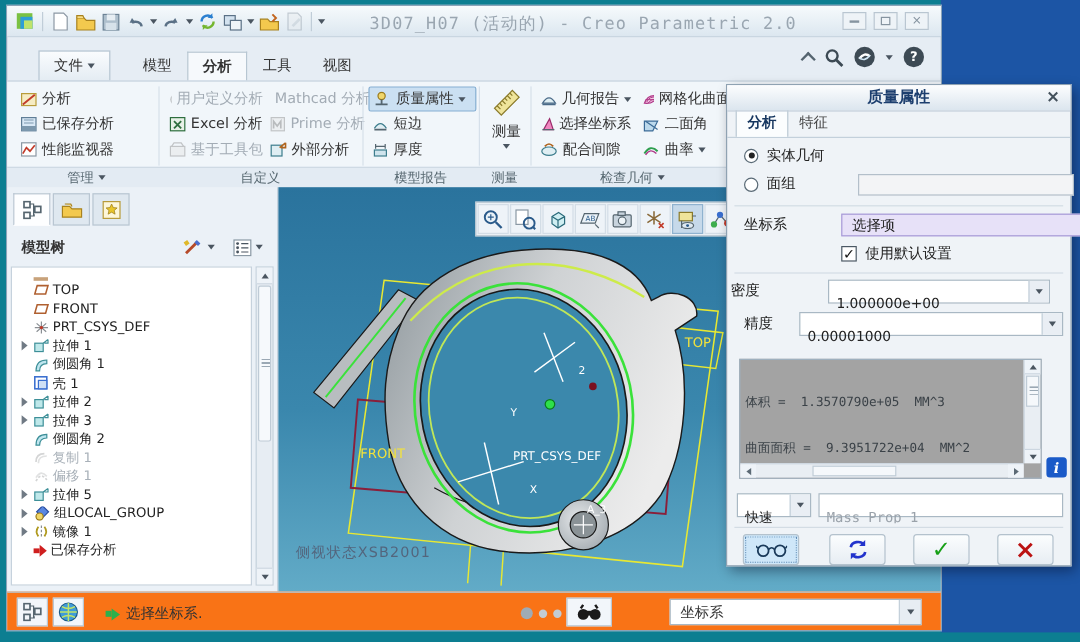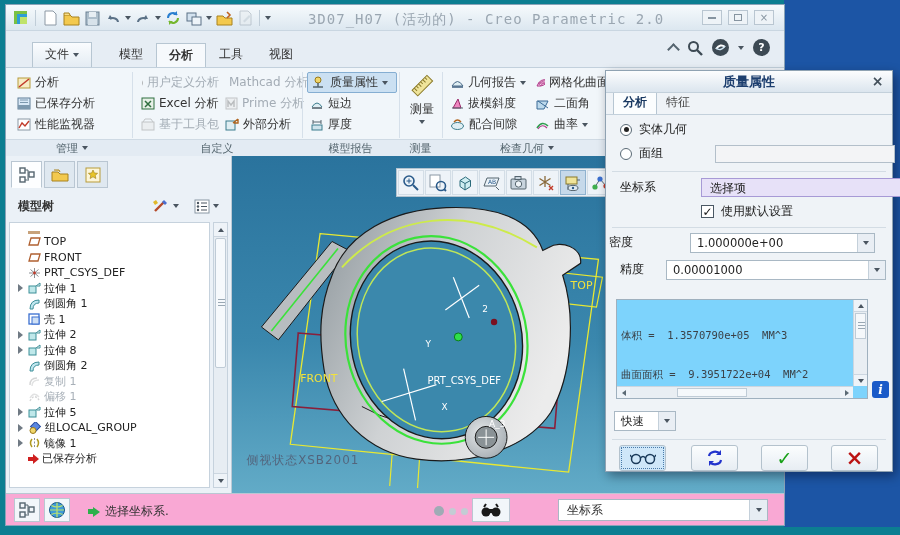--- a/index.html
+++ b/index.html
@@ -58,21 +58,21 @@
   .sbtn.bot{bottom:0;border-top:1px solid #ccd6e0;border-bottom:none;}
   .sthumb{position:absolute;left:1px;top:15px;width:11px;height:130px;background:#f6f9fc;border:1px solid #bfcbd6;border-radius:2px;}
   .grip{position:absolute;left:2px;top:60px;width:7px;height:7px;background:repeating-linear-gradient(#9aa8b4 0 1px,transparent 1px 3px);}
   
   .canvas{position:absolute;left:226px;top:0;right:0;bottom:0;background:linear-gradient(180deg,#2a739d 0%,#3a87ad 55%,#62abc7 100%);overflow:hidden;}
   .ctoolbar{position:absolute;left:164px;top:12px;display:flex;gap:1px;background:#eaf0f5;border:1px solid #b4c3cf;padding:1px;}
   .cbtn{width:26px;height:25px;background:#eef3f8;border:1px solid #d3dde6;display:flex;align-items:center;justify-content:center;}
   .cbtn.on{background:#c6d9ea;border-color:#8fb2cf;}
   .model-svg{position:absolute;inset:0;width:100%;height:100%;}
   
-  .status{position:absolute;left:0;right:0;bottom:0;height:32px;background:#f9a8d4;border-top:1px solid #b9c7d3;}
+  .status{position:absolute;left:0;right:0;bottom:0;height:32px;background:#f97316;border-top:1px solid #b9c7d3;}
   .stbtn{position:absolute;top:4px;width:26px;height:24px;border:1px solid #bac7d2;background:#f2f6fa;display:flex;align-items:center;justify-content:center;}
   .smsg{position:absolute;left:82px;top:9px;display:flex;align-items:center;gap:5px;color:#333;}
   .garrow{display:flex;align-items:center;}
   .garrow .bar{width:5px;height:5px;background:#2db04c;}
   .garrow .tri{width:0;height:0;border-top:5.5px solid transparent;border-bottom:5.5px solid transparent;border-left:7px solid #2db04c;}
   .dots{position:absolute;left:428px;top:12px;display:flex;align-items:center;gap:5px;}
   .dot{width:7px;height:7px;border-radius:50%;background:#c3ccd4;}
   .dot.big{width:10px;height:10px;background:#9fabb5;}
   .fcombo{position:absolute;left:552px;top:5px;width:210px;height:22px;background:#fff;border:1px solid #a9b8c4;display:flex;align-items:center;}
   .fcombo .txt{flex:1;padding-left:8px;color:#333;}
@@ -86,23 +86,23 @@
   .dtab.on{background:#fbfdfe;border:1px solid #b7c6d2;border-bottom:none;color:#16365f;font-weight:bold;}
   .drow{position:absolute;left:0;right:0;display:flex;align-items:center;}
   .dsep{position:absolute;left:6px;right:6px;height:1px;background:#d3dce4;}
   .radio{width:12px;height:12px;border-radius:50%;border:1px solid #5a6a76;background:#fff;position:relative;}
   .radio.sel::after{content:"";position:absolute;left:2.5px;top:2.5px;width:5px;height:5px;border-radius:50%;background:#222;}
   .dfield{height:18px;background:#fff;border:1px solid #b3bfca;}
   .dfield.dis{background:#f3f4f6;}
   .sel-field{background:#e7e1f8;border:1px solid #a79ad6;padding:1px 8px;font-size:12px;color:#222;height:19px;line-height:16px;}
   .cbox{width:13px;height:13px;border:1px solid #4a5864;background:#fff;display:flex;align-items:center;justify-content:center;font-size:12px;font-weight:bold;color:#111;line-height:1;}
   .combo{display:flex;height:20px;border:1px solid #a9b8c4;background:#fff;}
-  .combo .ctxt{flex:1;padding:2px 6px;font-size:11.5px;color:#222;white-space:nowrap;overflow:hidden;}
+  .combo .ctxt{flex:1;padding:12px 6px;font-size:11.5px;color:#222;white-space:nowrap;overflow:hidden;}
   .combo .carr{width:17px;background:#e9eef4;border-left:1px solid #c4d0da;display:flex;align-items:center;justify-content:center;}
-  .results{position:absolute;left:10px;top:228px;width:252px;height:100px;background:#7dd3fc;border:1px solid #9fb0be;}
+  .results{position:absolute;left:10px;top:228px;width:252px;height:100px;background:#a3a3a3;border:1px solid #9fb0be;}
   .rlines{position:absolute;left:4px;top:3px;right:16px;bottom:13px;overflow:hidden;font-family:"DejaVu Sans Mono","Liberation Mono",monospace;font-size:10.5px;color:#3b4248;line-height:13px;white-space:pre;}
   .rvs{position:absolute;right:0;top:0;width:14px;bottom:12px;background:#e9eef3;border-left:1px solid #ccd6e0;}
   .rvs .sbtn{width:13px;height:12px;}
   .rvs .thumb{position:absolute;left:1px;top:13px;width:11px;height:26px;background:#f5f8fb;border:1px solid #bfcbd6;}
   .rhs{position:absolute;left:0;bottom:0;right:14px;height:12px;background:#e9eef3;border-top:1px solid #ccd6e0;}
   .rhs .hbtn{position:absolute;top:0;width:13px;height:11px;display:flex;align-items:center;justify-content:center;background:#eef3f8;}
   .rhs .thumb{position:absolute;left:60px;top:1px;width:70px;height:9px;background:#f5f8fb;border:1px solid #bfcbd6;}
   .info-ic{position:absolute;left:266px;top:310px;width:17px;height:17px;background:#1a5ac8;border-radius:3px;color:#fff;font-weight:bold;font-style:italic;font-family:"DejaVu Serif","Liberation Serif",serif;display:flex;align-items:center;justify-content:center;font-size:12px;}
   .dbtn{position:absolute;top:374px;width:47px;height:26px;background:linear-gradient(#fbfdfe,#e7edf3);border:1px solid #b4c2cd;border-radius:3px;display:flex;align-items:center;justify-content:center;}
   .dbtn.on{background:#cfe7f9;outline:1px dotted #4a7aa8;outline-offset:-3px;}
@@ -358,21 +358,21 @@
               <path d="M2 11h11" stroke="#4a6a88" stroke-width="1.6"></path>
             </svg>
             <span>几何报告</span>
             <span class="td"></span>
           </div>
         <div class="ritem">
             <svg width="14" height="13">
               <path d="M3 11L8 2l3 9z" fill="#ef86c0" stroke="#9a2a6a"></path>
               <path d="M2 11h11" stroke="#55656f"></path>
             </svg>
-            <span>拔模斜度</span>
+            <span>选择坐标系</span>
           </div>
         <div class="ritem">
             <svg width="15" height="13">
               <ellipse cx="7.5" cy="8" rx="6" ry="3.5" fill="#dfeef3" stroke="#3d7d8d"></ellipse>
               <path d="M4 4 Q7.5 0 11 4" fill="none" stroke="#b0651f" stroke-width="1.4"></path>
             </svg>
             <span>配合间隙</span>
           </div>
       </div>
       <div class="rgroup" style="left:526px;width:80px;">
@@ -531,21 +531,21 @@
               <span>拉伸 2</span>
             </div>
           <div class="titem">
               <span class="tcaret">
                 <span class="texp"></span>
               </span>
               <svg width="13" height="12">
                 <rect x="1" y="4" width="7" height="7" fill="#bfe8ea" stroke="#3d8f98"></rect>
                 <path d="M8 4l4-3M12 1v3h-3" fill="none" stroke="#3d8f98"></path>
               </svg>
-              <span>拉伸 8</span>
+              <span>拉伸 3</span>
             </div>
           <div class="titem">
               <span class="tcaret"></span>
               <svg width="13" height="12">
                 <path d="M2 11 Q2 2 11 2 L11 5 Q5 5 5 11z" fill="#bfe6ef" stroke="#3d8f98"></path>
               </svg>
               <span>倒圆角 2</span>
             </div>
           <div class="titem dim">
               <span class="tcaret"></span>
@@ -856,20 +856,23 @@
       </div>
     </div>
     <span class="info-ic">i</span>
 
     <div class="drow" style="top:340px;left:8px;">
       <span class="combo" style="width:62px;">
         <span class="ctxt">快速</span>
           <span class="carr">
             <span class="td"></span>
           </span>
+      </span>
+      <span class="combo" style="position:absolute;left:68px;width:204px;">
+        <span class="ctxt" style="color:#9aa2aa;font-family:'DejaVu Sans Mono','Liberation Mono',monospace;">Mass_Prop_1</span>
       </span>
     </div>
     <div class="dsep" style="top:368px;"></div>
 
     <span class="dbtn on" style="left:13px;">
         <svg width="26" height="14">
           <circle cx="6" cy="8" r="4.5" fill="none" stroke="#1a3a5a" stroke-width="1.5"></circle>
           <circle cx="20" cy="8" r="4.5" fill="none" stroke="#1a3a5a" stroke-width="1.5"></circle>
           <path d="M10.5 7 q2.5-3 5 0M1.5 6l-1.5-2M24.5 6l1.5-2" fill="none" stroke="#1a3a5a" stroke-width="1.3"></path>
         </svg>

